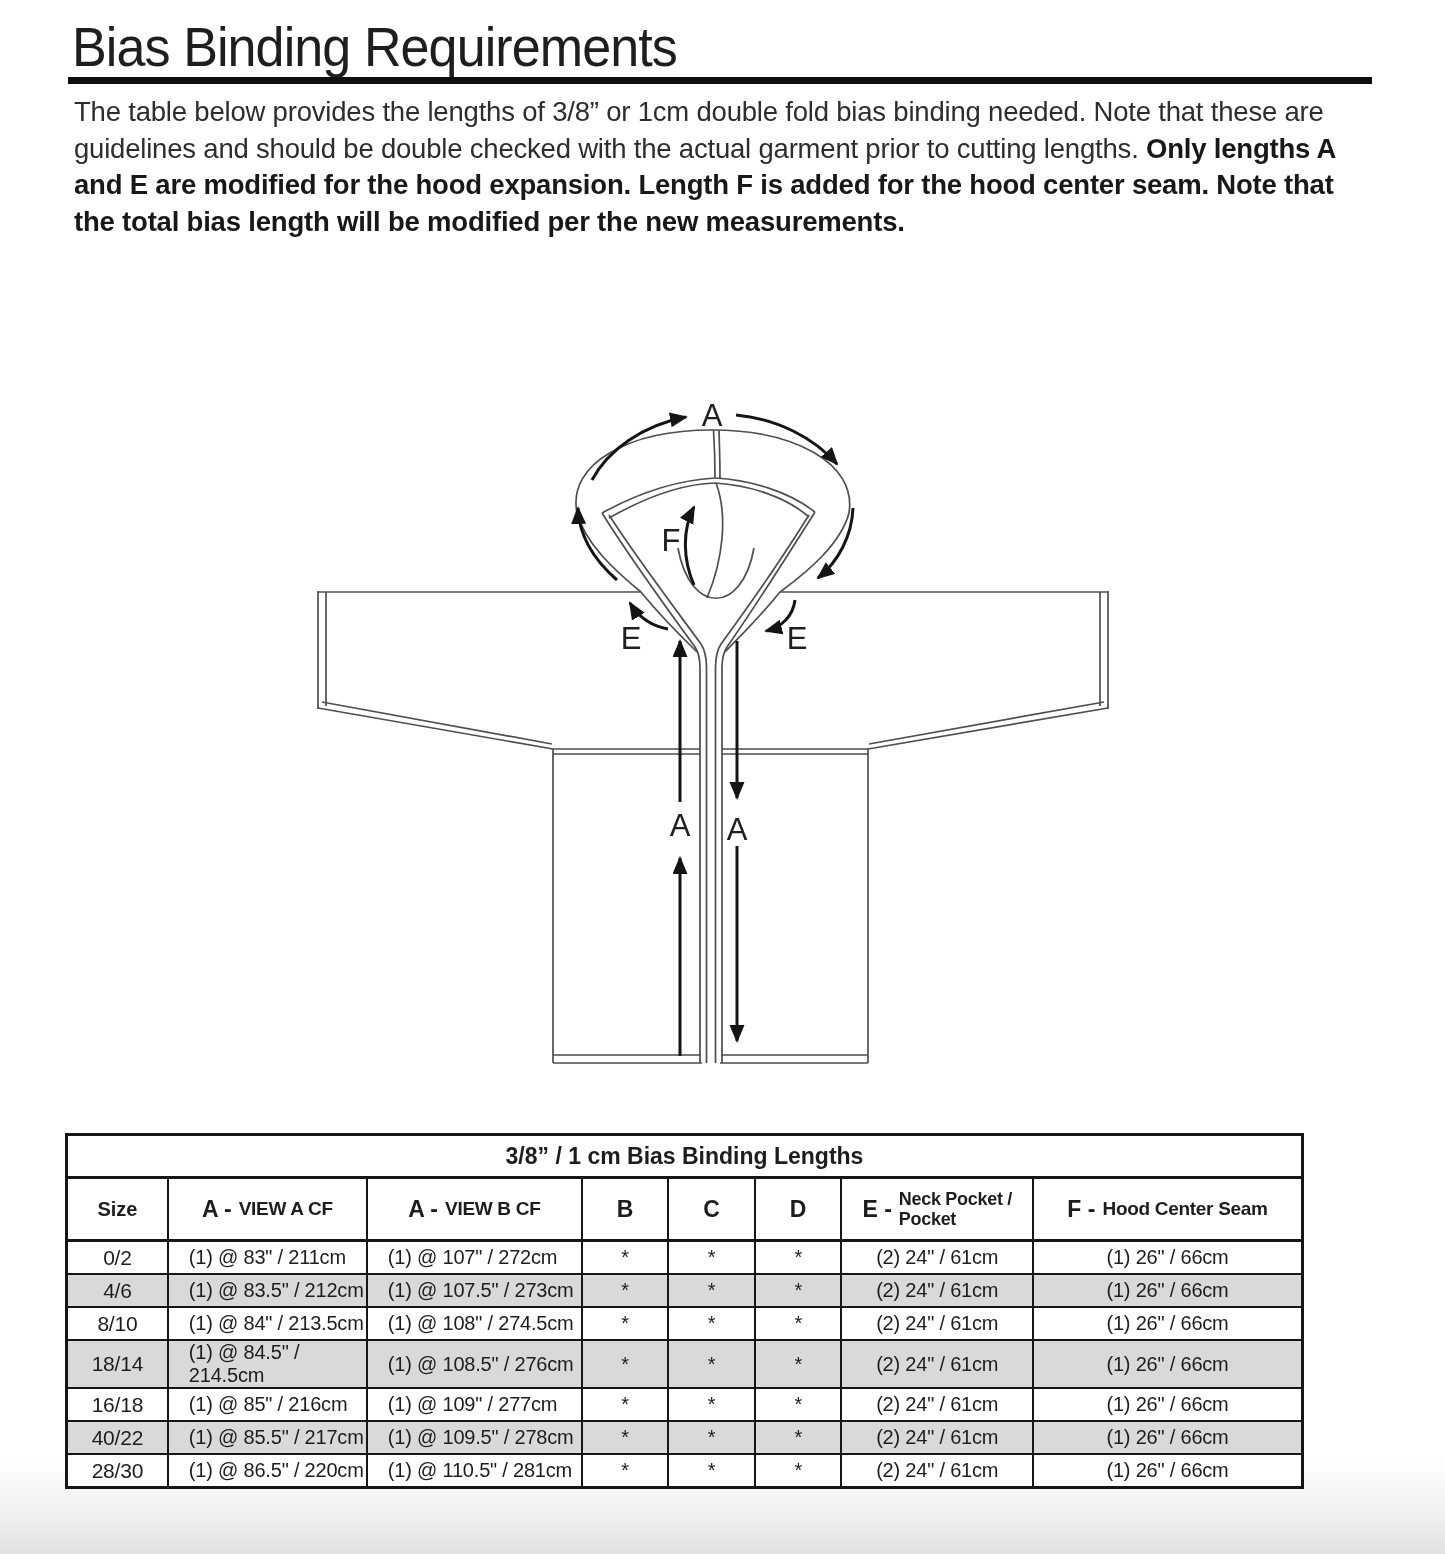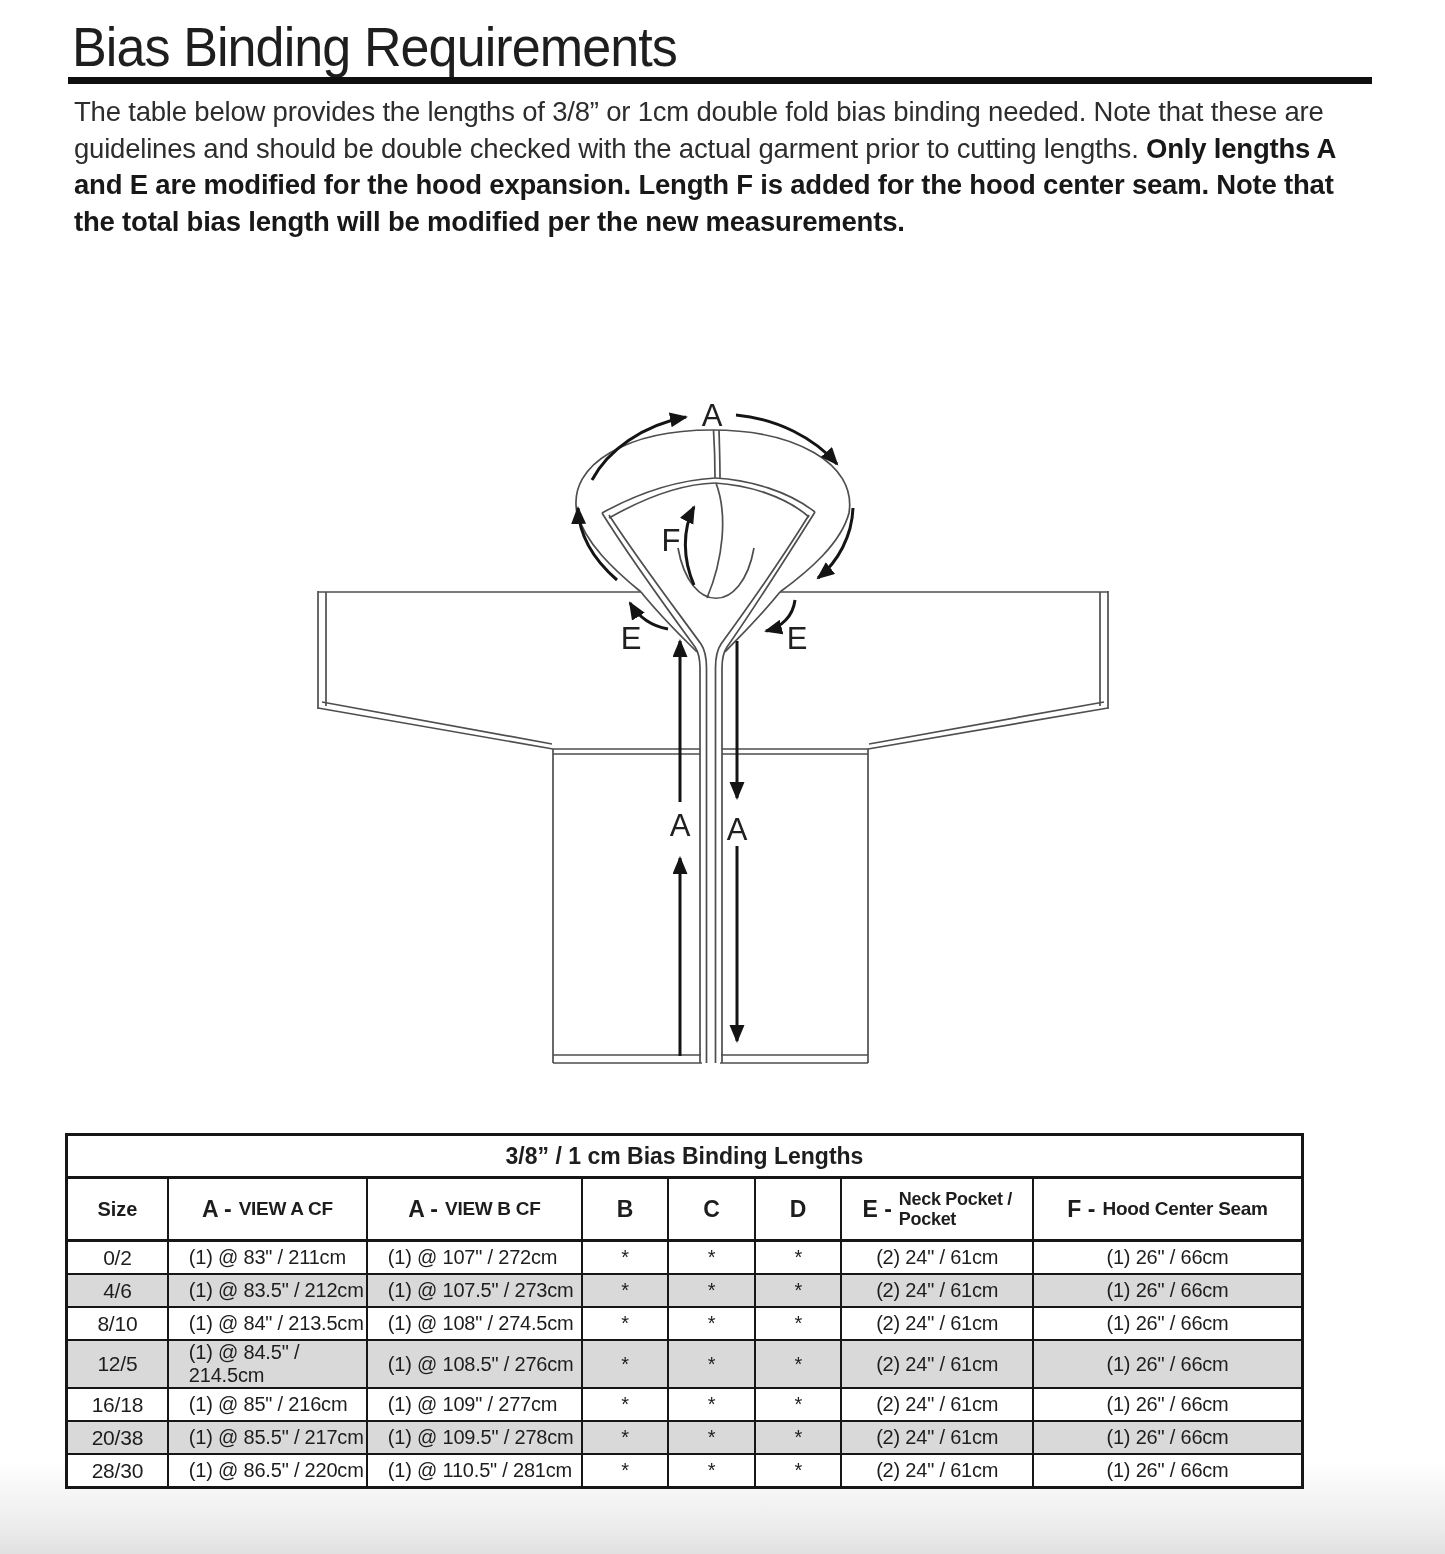--- a/index.html
+++ b/index.html
@@ -212,41 +212,41 @@
         <td class="size">8/10</td>
         <td class="lft">(1) @ 84" / 213.5cm</td>
         <td class="lft">(1) @ 108" / 274.5cm</td>
         <td>*</td>
         <td>*</td>
         <td>*</td>
         <td>(2) 24" / 61cm</td>
         <td>(1) 26" / 66cm</td>
       </tr>
       <tr>
-        <td class="size">12/5</td>
+        <td class="size">18/14</td>
         <td class="lft">(1) @ 84.5" / 214.5cm</td>
         <td class="lft">(1) @ 108.5" / 276cm</td>
         <td>*</td>
         <td>*</td>
         <td>*</td>
         <td>(2) 24" / 61cm</td>
         <td>(1) 26" / 66cm</td>
       </tr>
       <tr>
         <td class="size">16/18</td>
         <td class="lft">(1) @ 85" / 216cm</td>
         <td class="lft">(1) @ 109" / 277cm</td>
         <td>*</td>
         <td>*</td>
         <td>*</td>
         <td>(2) 24" / 61cm</td>
         <td>(1) 26" / 66cm</td>
       </tr>
       <tr>
-        <td class="size">20/38</td>
+        <td class="size">40/22</td>
         <td class="lft">(1) @ 85.5" / 217cm</td>
         <td class="lft">(1) @ 109.5" / 278cm</td>
         <td>*</td>
         <td>*</td>
         <td>*</td>
         <td>(2) 24" / 61cm</td>
         <td>(1) 26" / 66cm</td>
       </tr>
       <tr>
         <td class="size">28/30</td>

